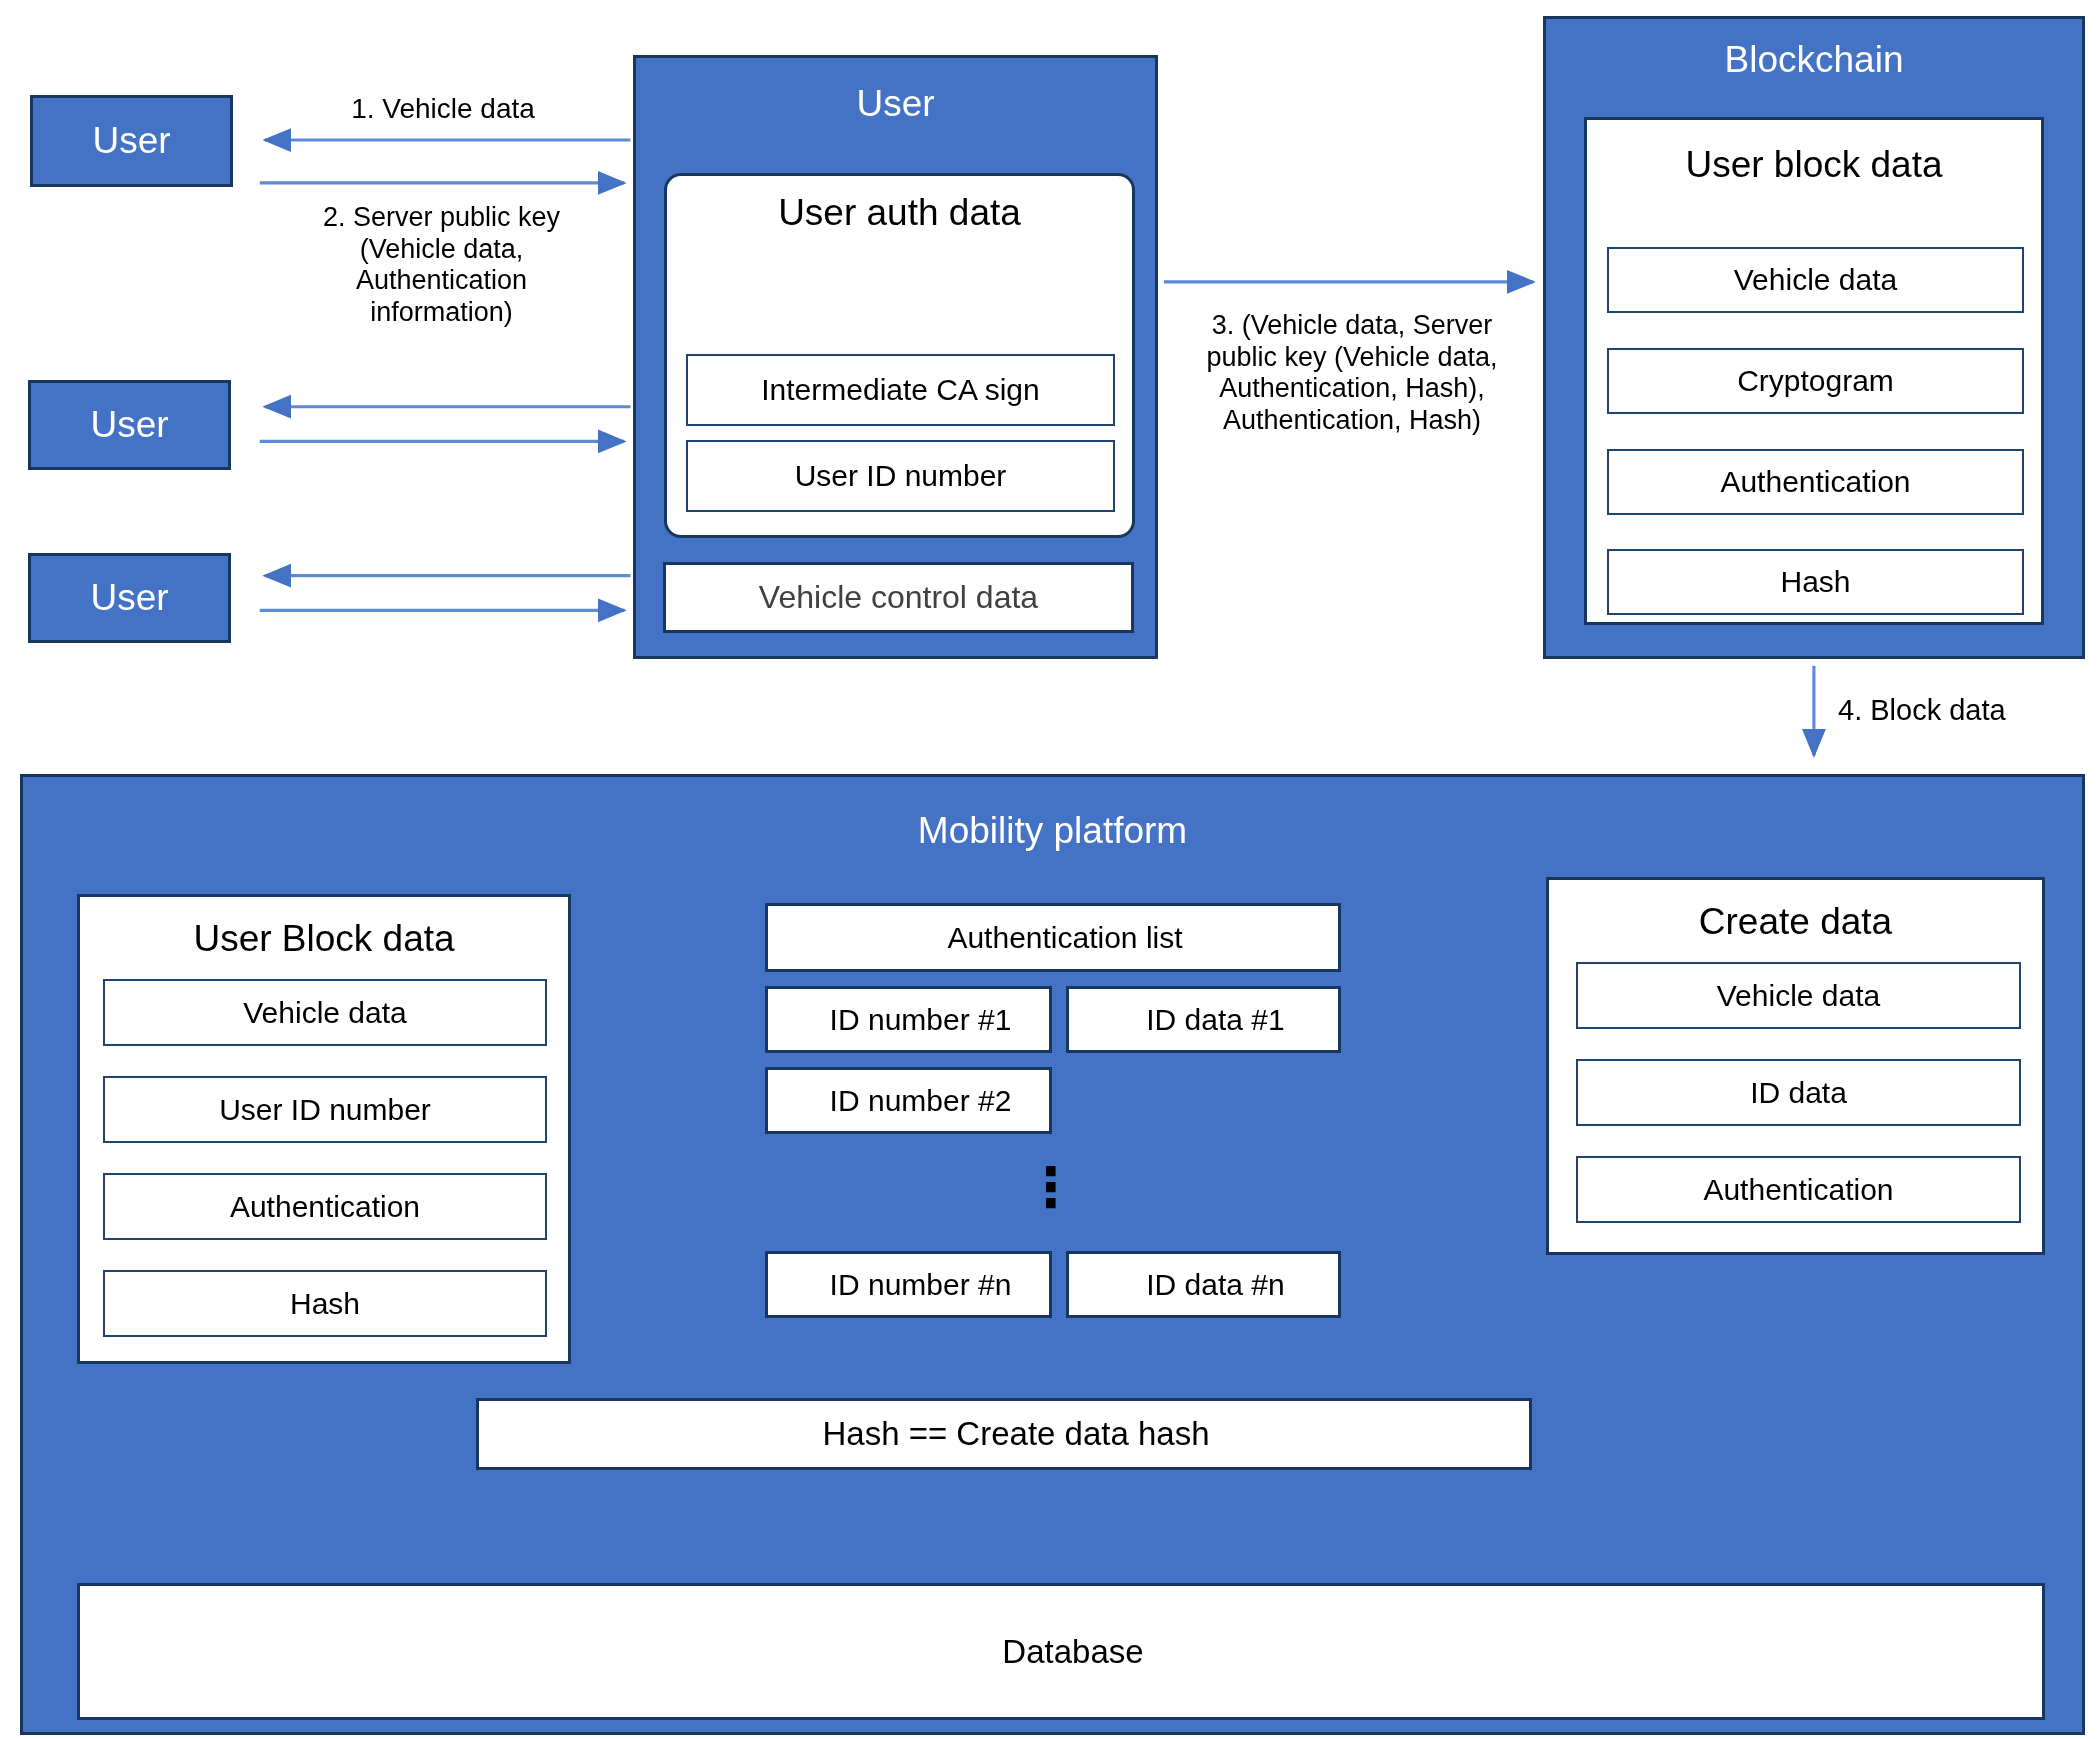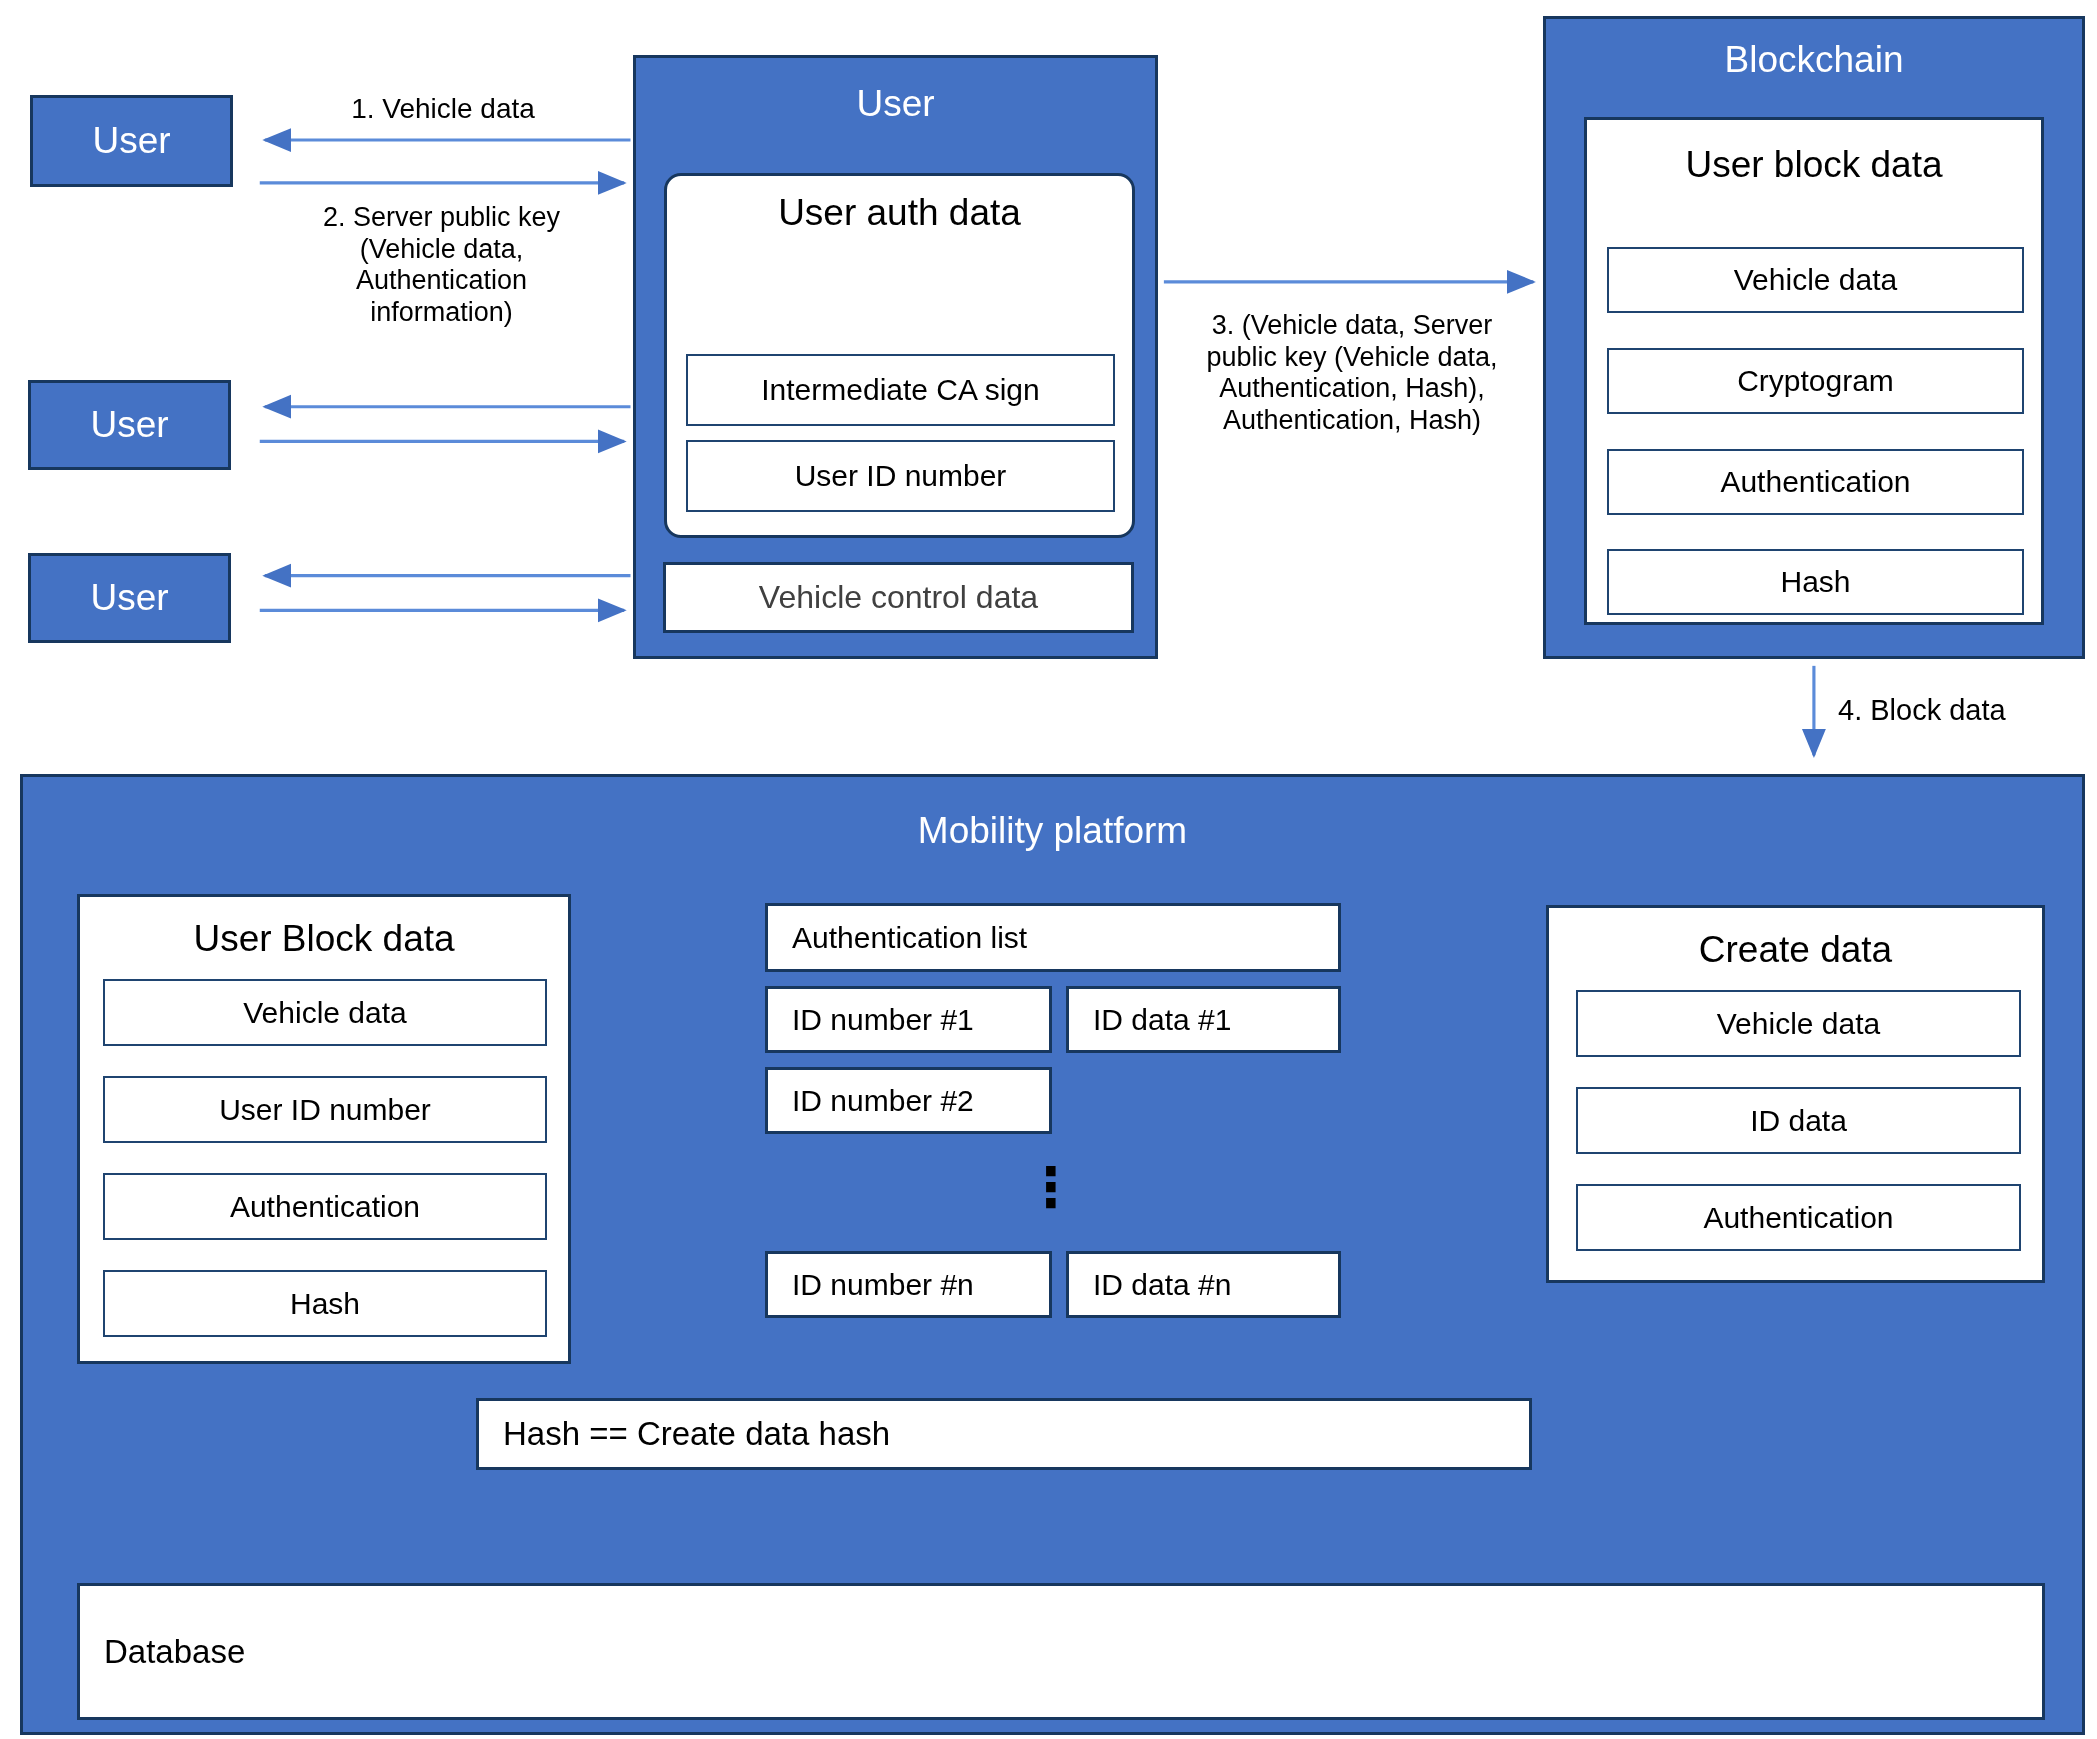--- a/index.html
+++ b/index.html
@@ -11,21 +11,21 @@
   .smallblue{background:#4472c4;border:3.8px solid #17375e;display:flex;align-items:center;justify-content:center;}
   .smallblue .t{color:#ffffff;font-size:37px;}
   .boxtitle{color:#ffffff;font-size:37px;text-align:center;width:100%;}
   
   .wpanel{background:#ffffff;border:3.2px solid #17375e;}
   .ptitle{color:#000000;font-size:37px;text-align:center;width:100%;}
   
   .sub{background:#ffffff;border:2.5px solid #1f4470;display:flex;align-items:center;justify-content:center;}
   .sub .t{color:#000000;font-size:30px;white-space:nowrap;}
   
-  .wcell{background:#ffffff;border:3.2px solid #17375e;display:flex;align-items:center;justify-content:flex-start;padding-left:24px;}
+  .wcell{background:#ffffff;border:3.2px solid #17375e;display:flex;align-items:center;justify-content:center;padding-left:24px;}
   .wcell .t{color:#000000;font-size:30px;white-space:nowrap;}
   
   .flowlbl{color:#000000;font-size:27px;text-align:center;line-height:1.17;}
   .vdots{color:#000000;font-size:54px;font-weight:700;line-height:1;text-align:center;}
   svg.connectors{position:absolute;left:0;top:0;width:2097px;height:1739px;pointer-events:none;}
 </style>
 </head>
 <body>
 
 <div class="stage">
@@ -158,21 +158,21 @@
       <span class="t">ID number #2</span>
     </div>
     <div class="abs vdots" style="left:984px;top:383px;width:88px;">⋮</div>
     <div class="abs wcell" style="left:742px;top:474px;width:287px;height:67px;">
       <span class="t">ID number #n</span>
     </div>
     <div class="abs wcell" style="left:1043px;top:474px;width:275px;height:67px;">
       <span class="t">ID data #n</span>
     </div>
 
-    <div class="abs wpanel" style="left:1523px;top:128px;width:499px;height:378px;">
+    <div class="abs wpanel" style="left:1523px;top:100px;width:499px;height:378px;">
       <div class="abs ptitle" style="left:0;top:21.4px;">Create data</div>
       <div class="abs sub" style="left:27px;top:82px;width:445px;height:67px;">
         <span class="t">Vehicle data</span>
       </div>
       <div class="abs sub" style="left:27px;top:179px;width:445px;height:67px;">
         <span class="t">ID data</span>
       </div>
       <div class="abs sub" style="left:27px;top:276px;width:445px;height:67px;">
         <span class="t">Authentication</span>
       </div>

